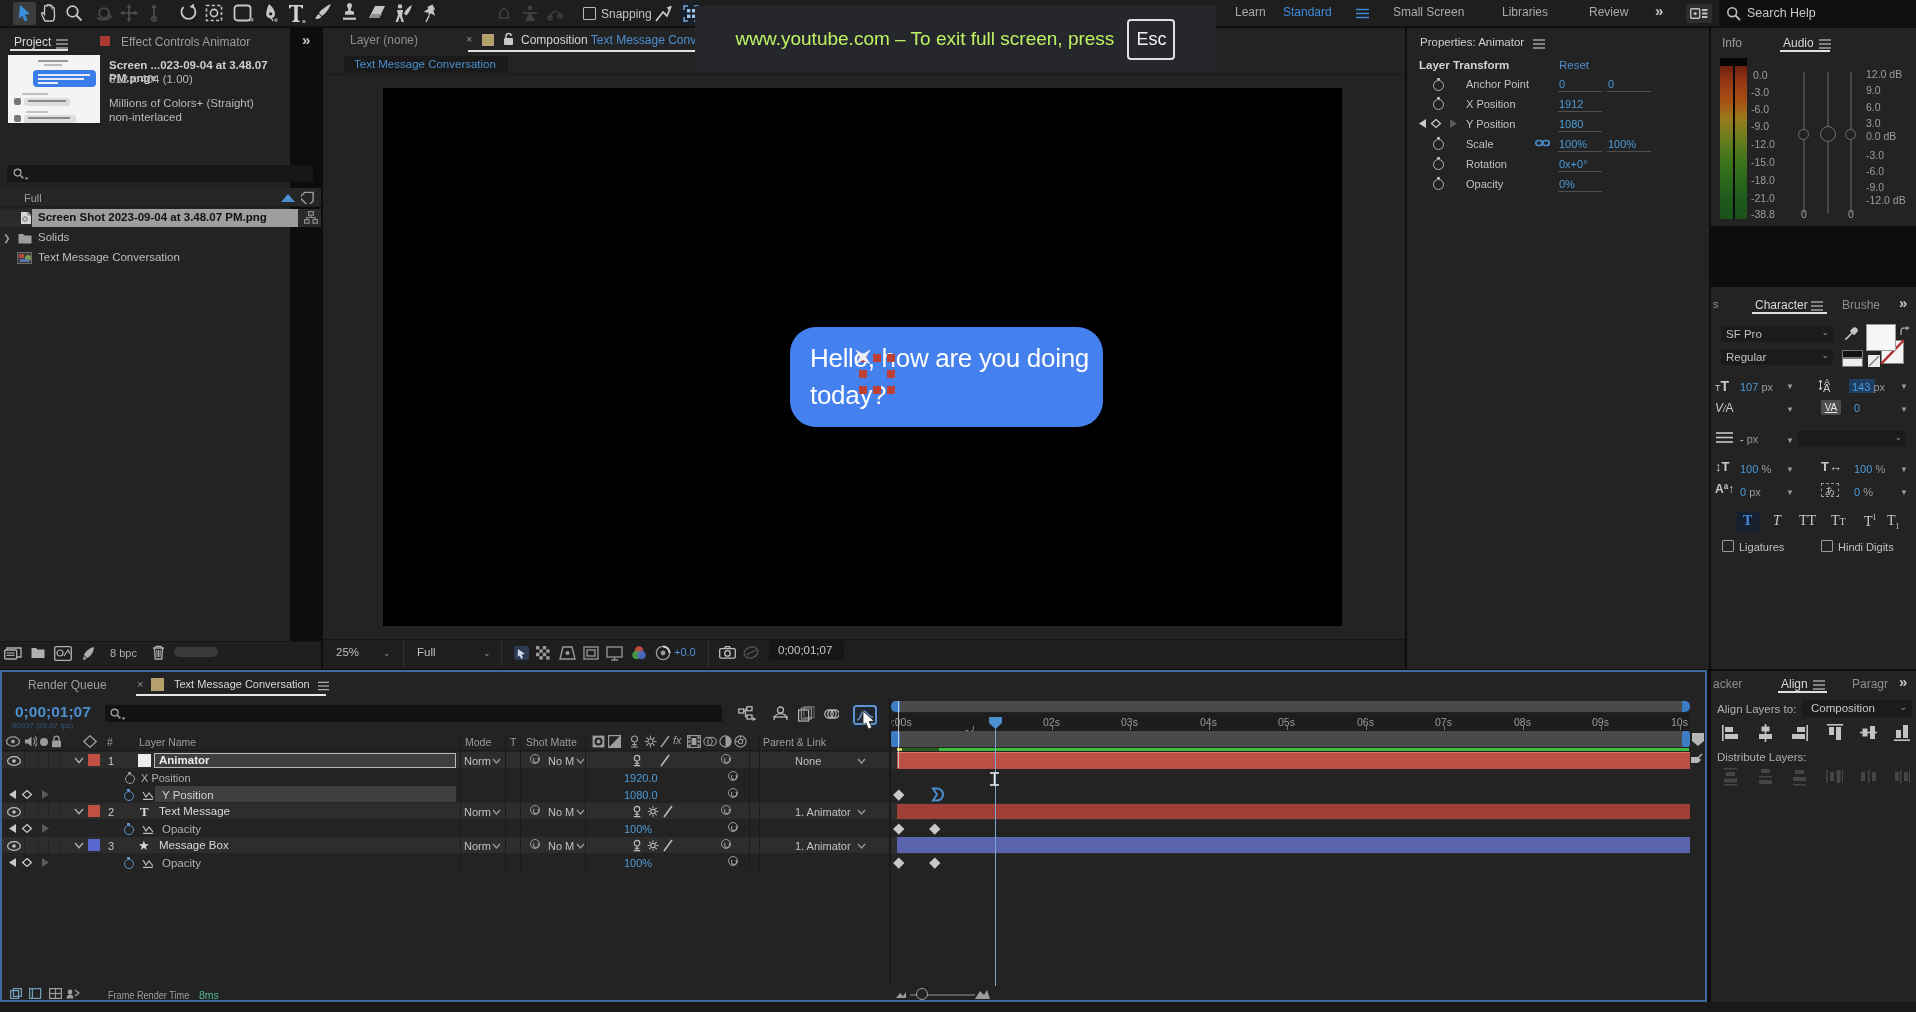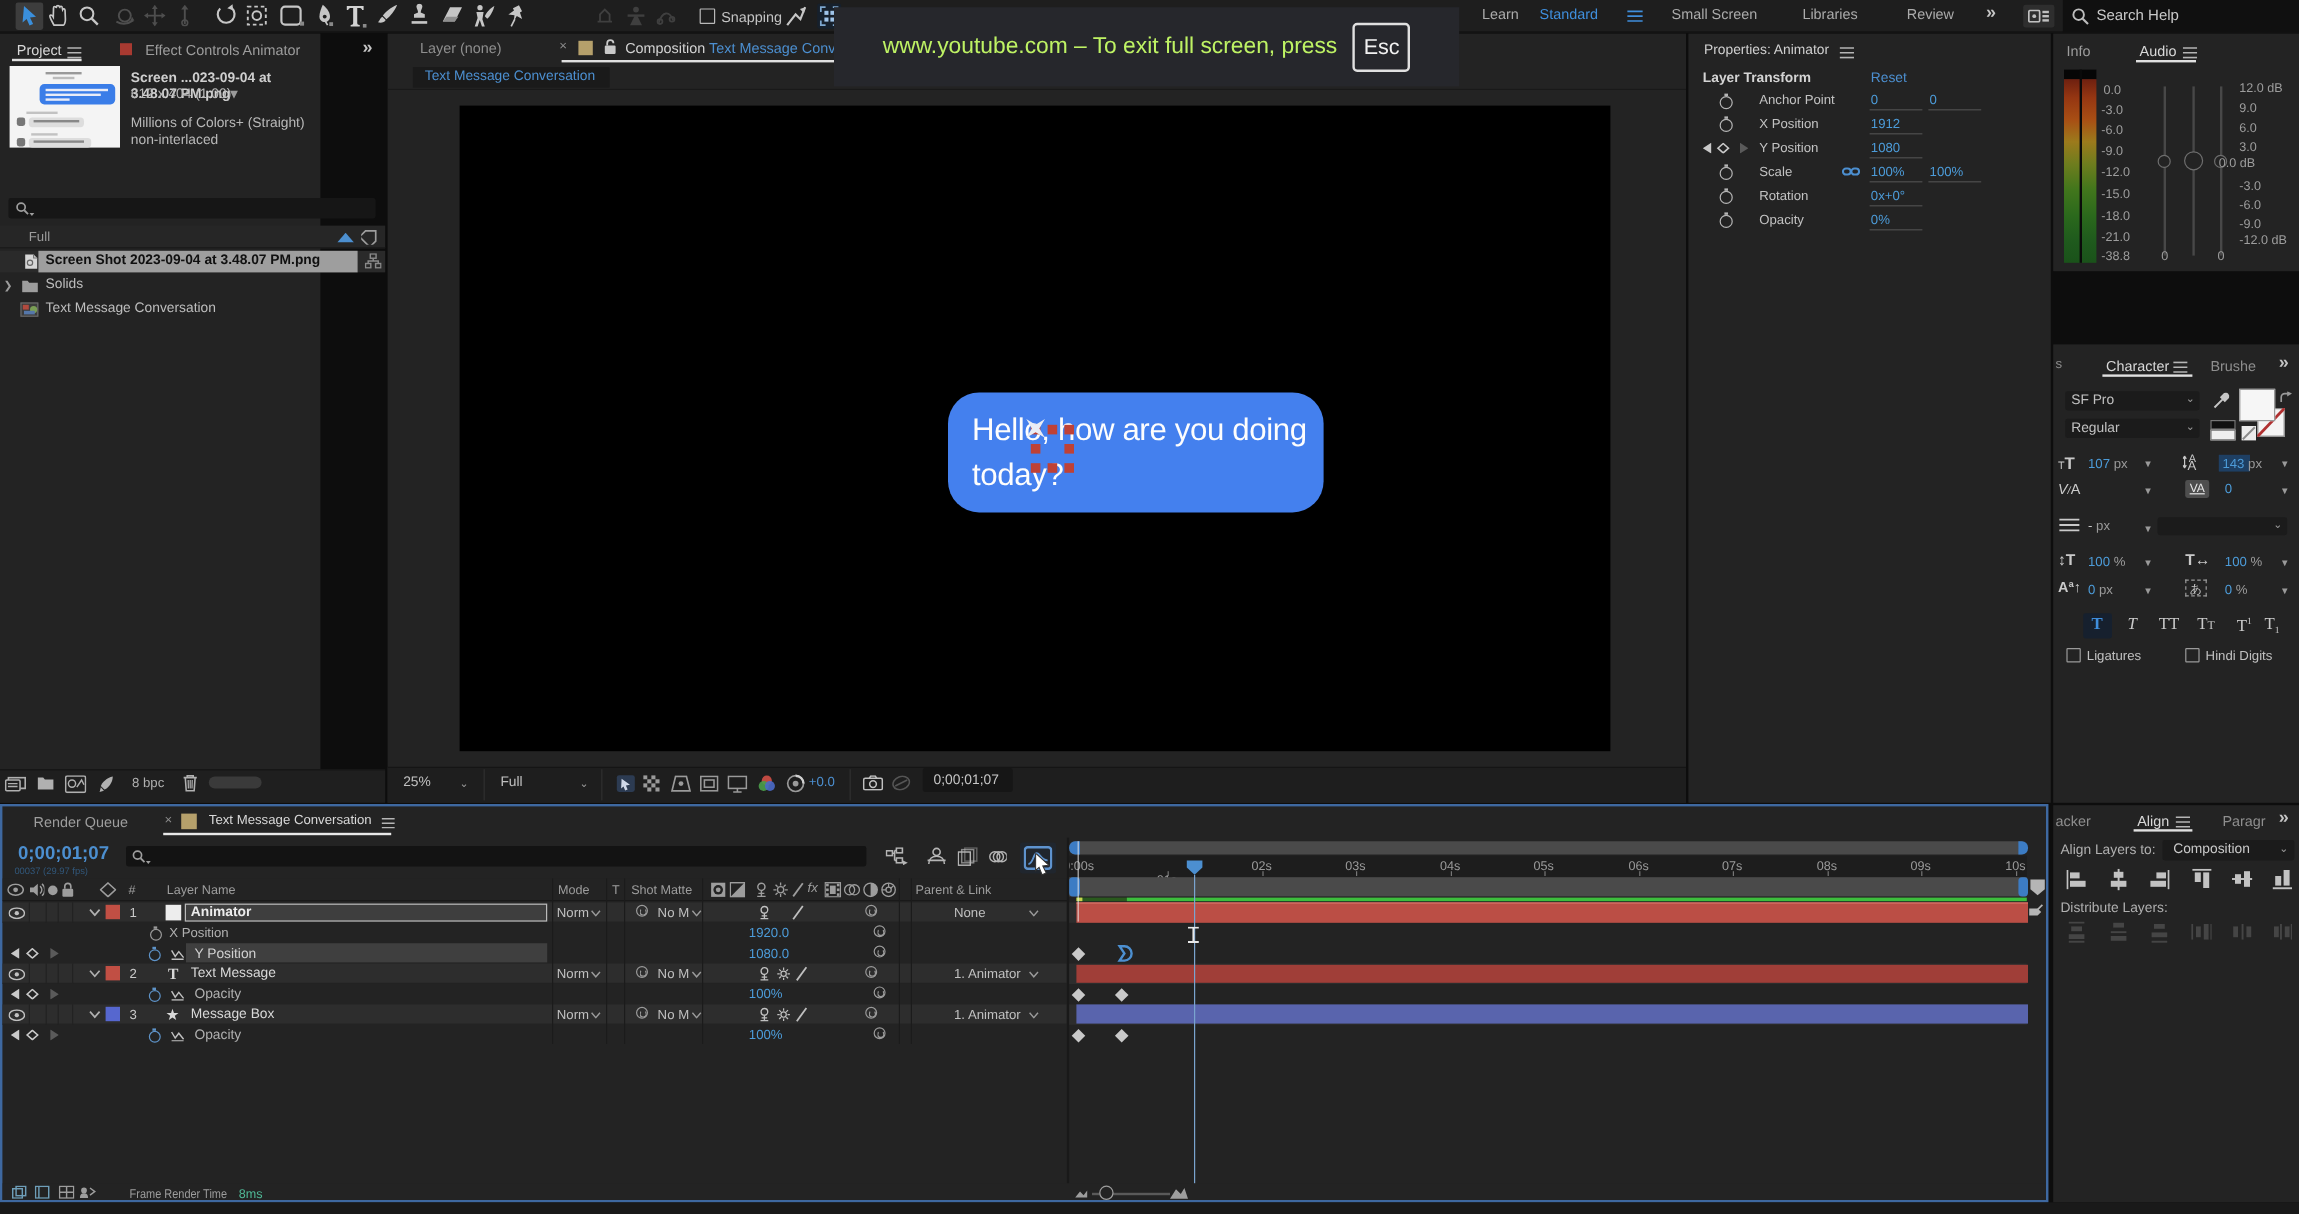--- a/index.html
+++ b/index.html
@@ -193,21 +193,21 @@
       </svg>
 
   <div class="abs" style="left:1719px;top:0px;width:197px;height:27px;background:#101010;"></div>
   <svg class="abs" style="left:1726px;top:6px;" width="15" height="15" viewBox="0 0 15 15">
         <circle cx="6.2" cy="6.2" r="4.4" fill="none" stroke="#bdbdbd" stroke-width="1.6"></circle>
         <line x1="9.6" y1="9.6" x2="14" y2="14" stroke="#bdbdbd" stroke-width="1.8"></line>
       </svg>
   <div class="abs" style="left:1747px;top:6px;color:#c9c9c9;font-size:12.5px;">Search Help</div>
 </div>
 
-<div class="abs panel" id="projpanel" style="left:0;top:28px;width:267px;height:641px;">
+<div class="abs panel" id="projpanel" style="left:0;top:28px;width:290px;height:641px;">
 
   <div class="abs" style="left:14px;top:7px;color:#d8d8d8;font-size:12px;">Project</div>
   <svg class="abs" style="left:56px;top:11px;" width="12" height="10" viewBox="0 0 12 10">
         <g stroke="#b5b5b5" stroke-width="1.3">
           <line x1="0" y1="1" x2="12" y2="1"></line>
           <line x1="0" y1="5" x2="12" y2="5"></line>
           <line x1="0" y1="9" x2="12" y2="9"></line>
         </g>
       </svg>
   <div class="abs" style="left:10px;top:21px;width:58px;height:2px;background:#e0e0e0;"></div>
@@ -496,21 +496,21 @@
   <div class="abs" style="left:116px;top:44px;width:2px;height:141px;background:#484848;"></div>
   <div class="abs" style="left:139px;top:44px;width:2px;height:141px;background:#484848;"></div>
   <div class="abs" style="left:87px;top:101px;width:11px;height:11px;border:1.6px solid #6e6e6e;border-radius:50%;background:#232323;"></div>
   <div class="abs" style="left:109px;top:98px;width:16px;height:16px;border:1.8px solid #6e6e6e;border-radius:50%;background:#232323;"></div>
   <div class="abs" style="left:134px;top:101px;width:11px;height:11px;border:1.6px solid #6e6e6e;border-radius:50%;background:#232323;"></div>
 
   <div class="abs alabel" style="left:155px;top:40px;">12.0 dB</div>
   <div class="abs alabel" style="left:155px;top:56px;">9.0</div>
   <div class="abs alabel" style="left:155px;top:73px;">6.0</div>
   <div class="abs alabel" style="left:155px;top:89px;">3.0</div>
-  <div class="abs alabel" style="left:138px;top:102px;">0.0 dB</div>
+  <div class="abs alabel" style="left:155px;top:102px;">0.0 dB</div>
   <div class="abs alabel" style="left:155px;top:121px;">-3.0</div>
   <div class="abs alabel" style="left:155px;top:137px;">-6.0</div>
   <div class="abs alabel" style="left:155px;top:153px;">-9.0</div>
   <div class="abs alabel" style="left:155px;top:166px;">-12.0 dB</div>
   <div class="abs alabel" style="left:90px;top:180px;">0</div>
   <div class="abs alabel" style="left:137px;top:180px;">0</div>
 </div>
 <div class="abs panel" id="charpanel" style="left:1711px;top:287px;width:205px;height:382px;">
   <div class="abs" style="left:2px;top:11px;color:#8e8e8e;font-size:11px;">s</div>
   <div class="abs" style="left:44px;top:11px;color:#d8d8d8;font-size:12px;">Character</div>

